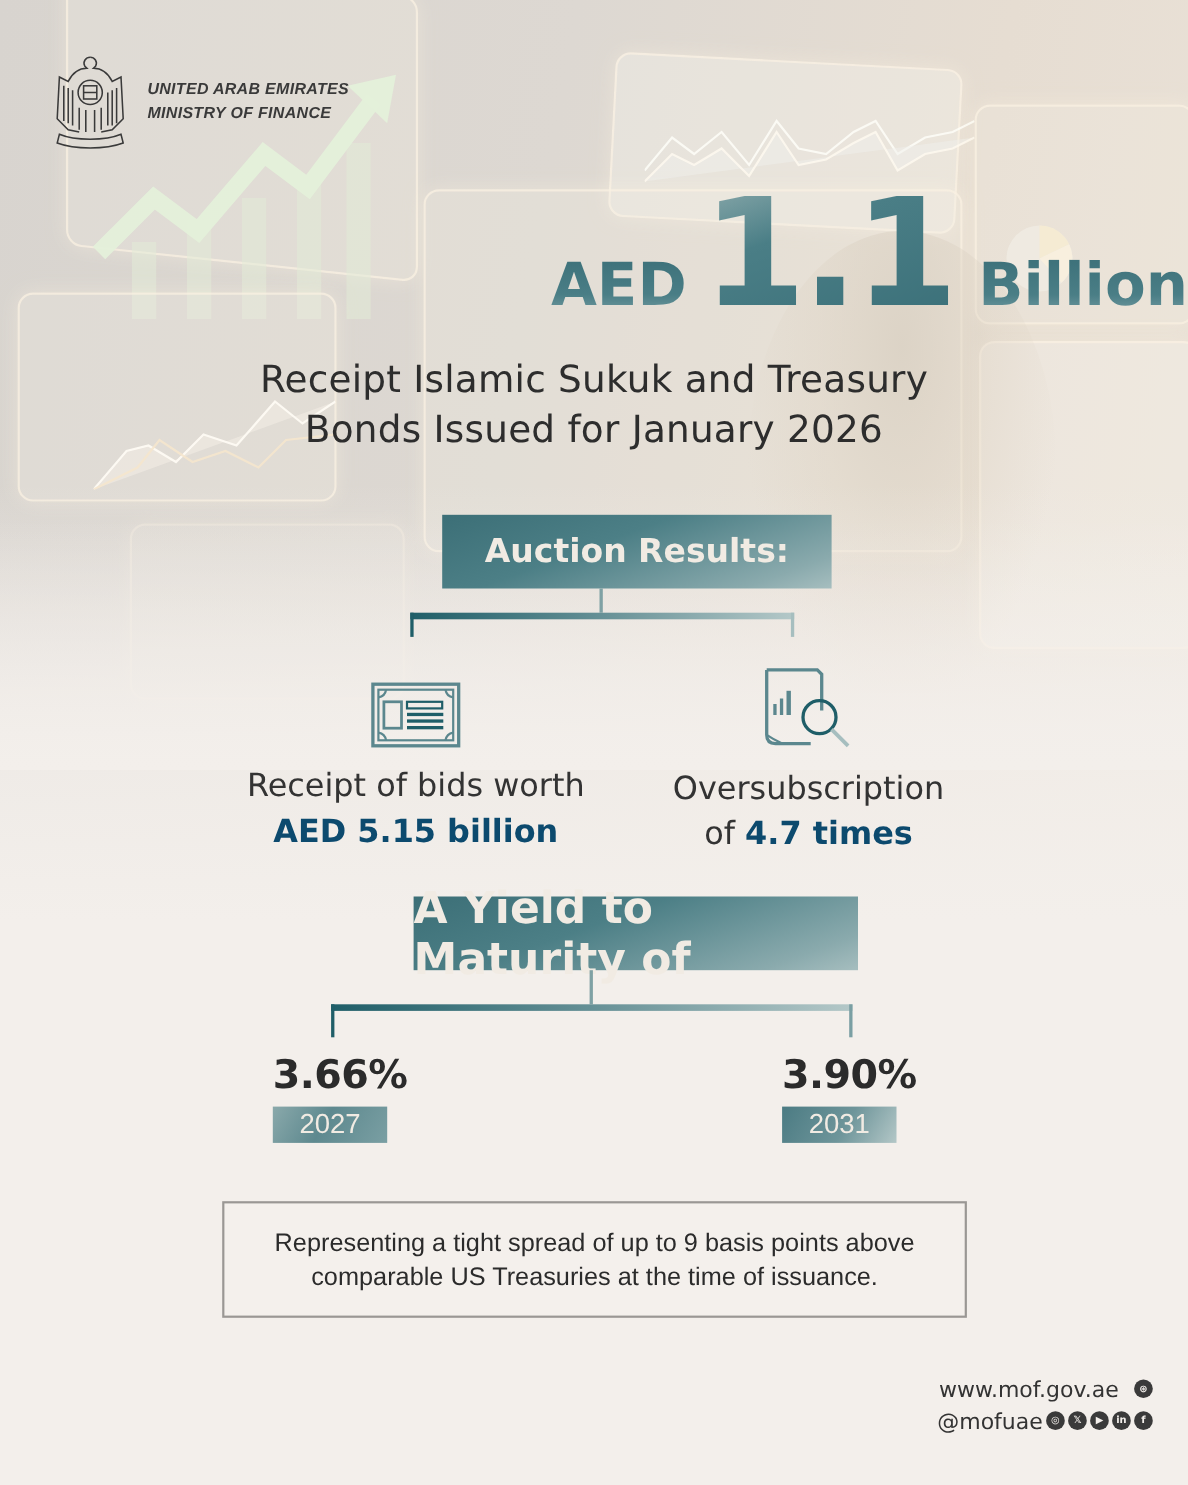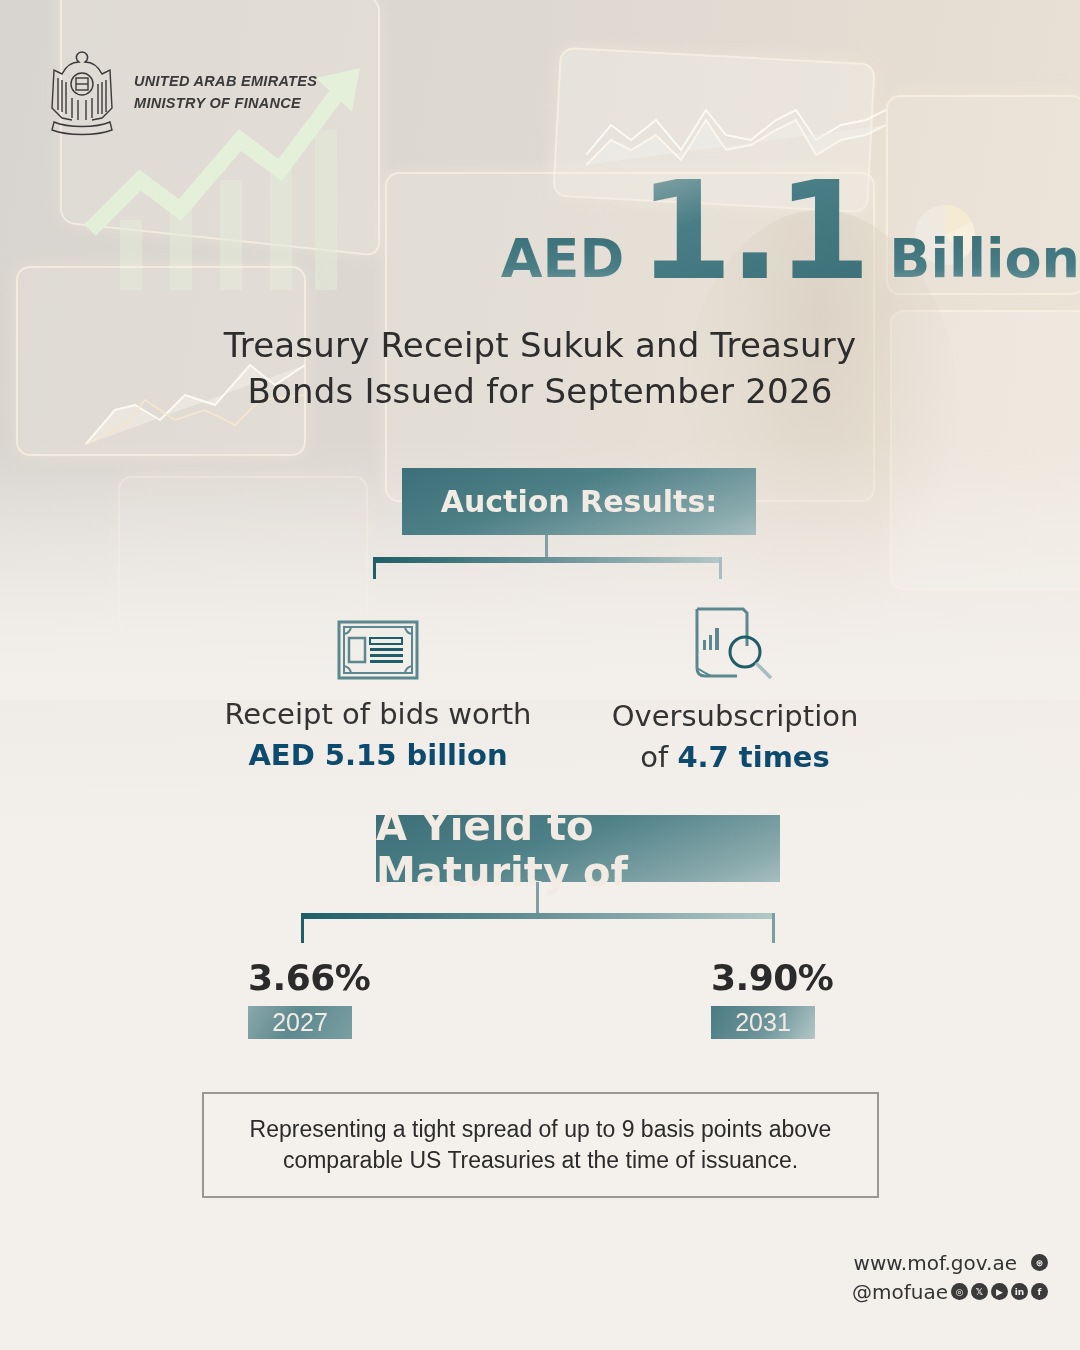--- a/index.html
+++ b/index.html
@@ -175,22 +175,22 @@
 </div>
 
 <div class="hero">
   <div class="hero-line">
     <span class="cur">AED</span>
     <span class="num">1.1</span>
     <span class="unit">Billion</span>
   </div>
 </div>
 <div class="subtitle">
-  <div>Treasury Receipt Sukuk and Treasury</div>
-  <div>Bonds Issued for September 2026</div>
+  <div>Receipt Islamic Sukuk and Treasury</div>
+  <div>Bonds Issued for January 2026</div>
 </div>
 
 <div class="section-tag tag-auction">Auction Results:</div>
 <div class="bracket" style="left:373px;top:535px;width:349px;height:45px;">
   <div class="stem" style="left:172px;top:0;height:22px;"></div>
   <div class="bar" style="left:0;top:22px;width:349px;"></div>
   <div class="leg" style="left:0;top:22px;height:22px;background:#1f5e68;"></div>
   <div class="leg" style="right:0;top:22px;height:22px;background:#a6bebf;"></div>
 </div>
 

